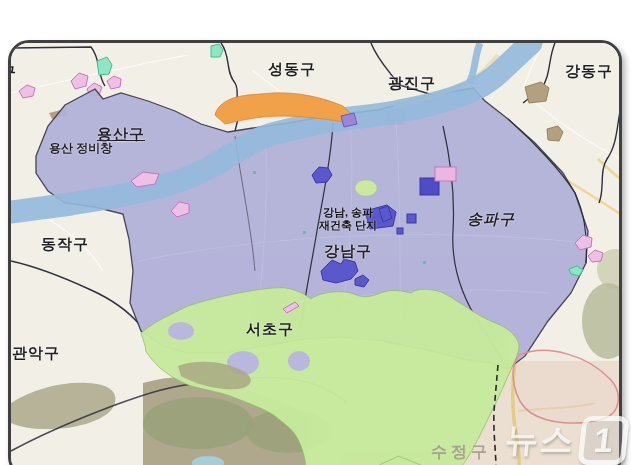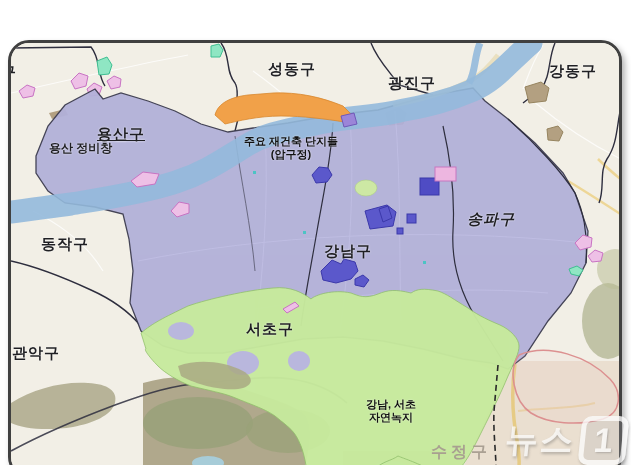--- a/index.html
+++ b/index.html
@@ -144,37 +144,33 @@
 
       <g fill="none">
         <path d="M516,324 C545,312 585,325 607,348 C620,362 618,382 600,388 C575,395 545,393 528,382 C510,370 505,338 516,324 Z" stroke="#dc9090" stroke-width="1.5" fill="rgba(240,200,200,0.12)"></path>
         <path d="M495,334 L491,380 C490,405 494,428 493,450" stroke="#2a2a2a" stroke-width="1.6" stroke-dasharray="6,4"></path>
       </g>
     </svg>
 
     <div class="dlabel" style="left:-10px;top:20px;">구</div>
     <div class="dlabel" style="left:257px;top:17px;">성동구</div>
     <div class="dlabel" style="left:377px;top:31px;">광진구</div>
-    <div class="dlabel" style="left:538px;top:19px;">강동구</div>
+    <div class="dlabel" style="left:538px;top:19px;padding-left:16px;">강동구</div>
     <div class="dlabel" style="left:86px;top:82px;text-decoration:underline;">용산구</div>
     <div class="dlabel" style="left:30px;top:192px;">동작구</div>
     <div class="dlabel" style="left:1px;top:301px;">관악구</div>
     <div class="dlabel" style="left:235px;top:277px;">서초구</div>
     <div class="dlabel" style="left:313px;top:199px;">강남구</div>
     <div class="dlabel" style="left:456px;top:167px;font-style:italic;">송파구</div>
     <div class="dlabel faded" style="left:420px;top:399px;">수정구</div>
 
     <div class="dlabel small" style="left:38px;top:97px;">용산 정비창</div>
-    <div class="anno" style="left:219px;top:92px;width:122px;">
-      <span>주요 재건축 단지들</span><br>
-      <span>(압구정)</span>
-    </div>
-    <div class="anno" style="left:340px;top:355px;width:80px;">
-      <span>강남, 서초</span><br>
-      <span>자연녹지</span>
+    <div class="anno" style="left:296px;top:163px;width:82px;">
+      <span>강남, 송파</span><br>
+      <span>재건축 단지</span>
     </div>
   </div>
 
   <div class="watermark">
     <span class="wm-text">뉴스</span>
     <span class="wm-one">1</span>
   </div>
 </div>
 
 </body></html>

